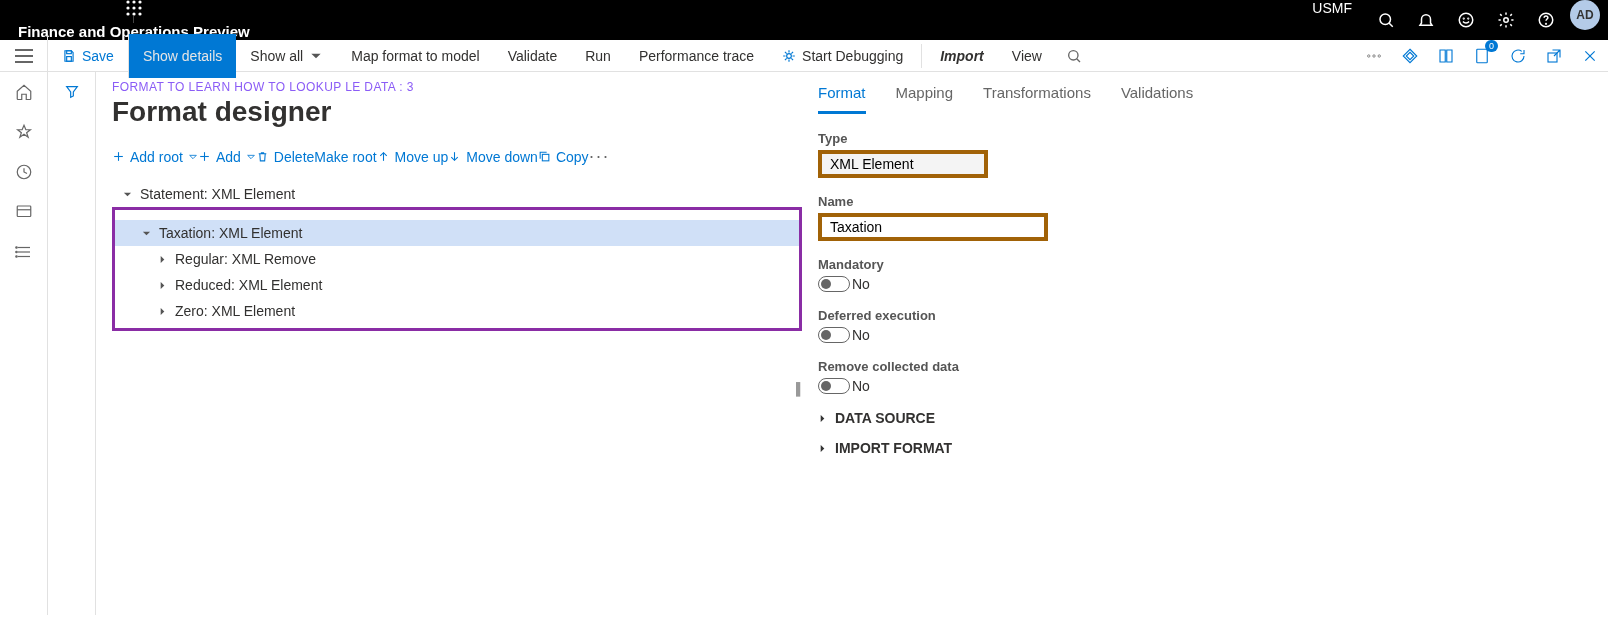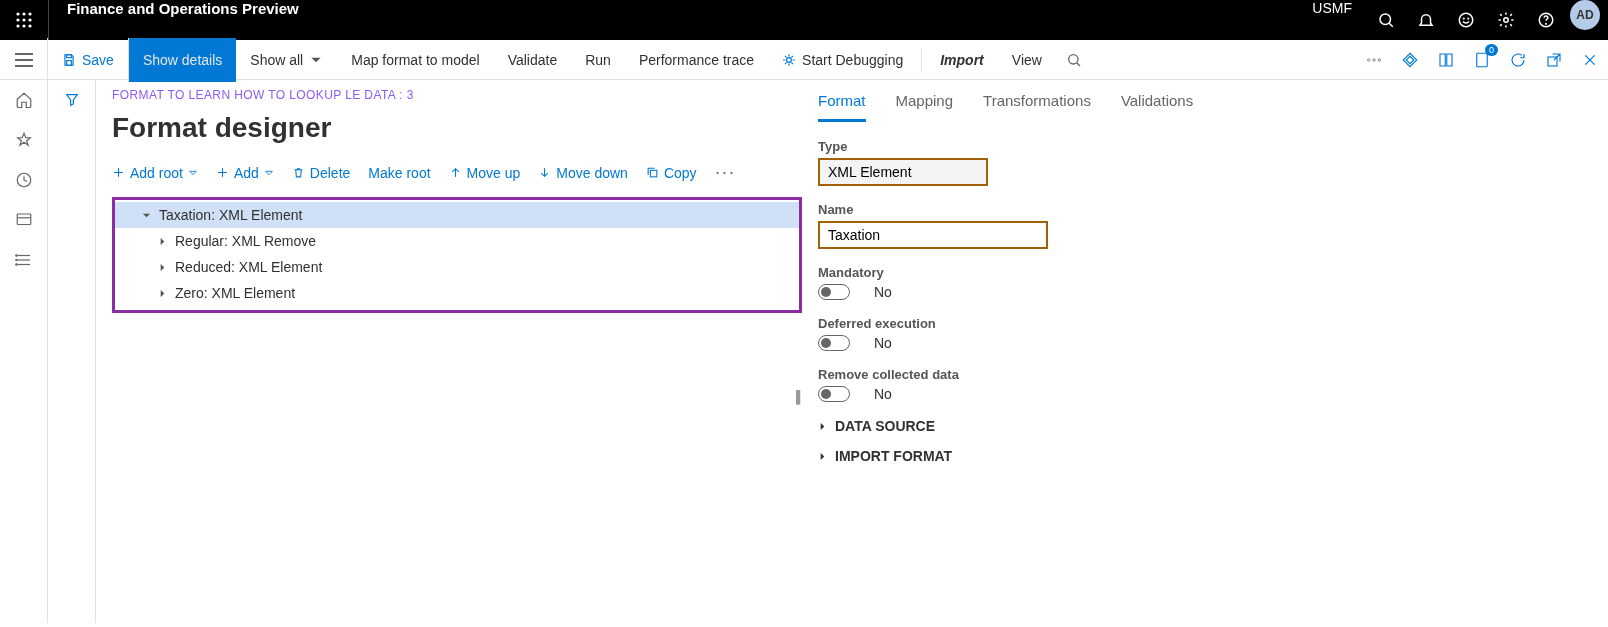--- a/index.html
+++ b/index.html
@@ -1,32 +1,32 @@
 <!DOCTYPE html>
 <html><head>
 <meta charset="utf-8">
 <style>
   * { margin: 0; padding: 0; box-sizing: border-box; font-family: "Segoe UI", Arial, sans-serif; }
   body { background: #fff; color: #323130; font-size: 14px; overflow: hidden; }
 
   
   .topbar { height: 40px; background: #000; display: flex; align-items: center; color: #fff; }
-  .topbar-left { display: flex; align-items: flex-start; height: 100%; }
+  .topbar-left { display: flex; align-items: center; height: 100%; flex-direction: column; }
   .waffle { width: 48px; height: 40px; display: flex; align-items: center; justify-content: center; background: #000; cursor: pointer; }
   .waffle svg { fill: #fff; }
   .divider-v { width: 1px; height: 40px; background: #444; }
   .app-title { padding: 0 18px; font-size: 15px; font-weight: 600; }
   .topbar-right { margin-left: auto; display: flex; height: 100%; }
   .company { padding: 0 14px; font-size: 14px; }
   .tb-icon { width: 40px; height: 40px; display: flex; align-items: center; justify-content: center; cursor: pointer; }
   .tb-icon svg { stroke: #fff; fill: none; }
   .avatar { width: 30px; height: 30px; border-radius: 50%; background: #b4cbe8; color: #333; display: flex; align-items: center; justify-content: center; font-size: 12px; font-weight: 600; margin: 0 8px 0 4px; }
 
   
-  .actionbar { height: 40px; display: flex; align-items: center; border-bottom: 1px solid #e1e1e1; background: #fff; }
+  .actionbar { height: 32px; display: flex; align-items: center; border-bottom: 1px solid #e1e1e1; background: #fff; }
   .hamburger { width: 48px; height: 44px; display: flex; align-items: center; justify-content: center; border-right: 1px solid #e1e1e1; cursor: pointer; }
   .ab-btn { height: 44px; padding: 0 14px; display: flex; align-items: center; gap: 6px; cursor: pointer; font-size: 14px; color: #323130; }
   .ab-btn.save { color: #0078d4; border-right: 1px solid #e1e1e1; }
   .ab-btn.primary { background: #0078d4; color: #e5e5e5; }
   .ab-btn.bold { font-weight: 600; font-style: italic; }
   .ab-btn svg { width: 14px; height: 14px; }
   .ab-sep { width: 1px; height: 24px; background: #e1e1e1; margin: 0 4px; }
   .ab-spacer { flex: 1; }
   .ab-iconbtn { width: 36px; height: 44px; display: flex; align-items: center; justify-content: center; cursor: pointer; }
   .ab-iconbtn svg { stroke: #666; fill: none; }
@@ -40,48 +40,48 @@
   .leftrail .rail-icon { width: 48px; height: 40px; display: flex; align-items: center; justify-content: center; cursor: pointer; }
   .leftrail .rail-icon svg { stroke: #666; fill: none; }
 
   .filterrail { width: 48px; border-right: 1px solid #e1e1e1; background: #fff; }
   .filterrail .rail-icon { width: 48px; height: 40px; display: flex; align-items: center; justify-content: center; cursor: pointer; }
   .filterrail .rail-icon svg { stroke: #0078d4; fill: none; }
 
   .main { flex: 1; padding: 8px 0 0 16px; display: flex; position: relative; }
   .leftpanel { width: 690px; }
   .breadcrumb { font-size: 12px; color: #8b5cf6; letter-spacing: 0.4px; }
-  .page-title { font-size: 28px; font-weight: 600; margin-top: 10px; margin-bottom: 18px; }
-
-  .toolbar2 { display: flex; gap: 18px; align-items: center; margin-bottom: 14px; }
+  .page-title { font-size: 28px; font-weight: 600; margin-top: 2px; margin-bottom: 18px; }
+
+  .toolbar2 { display: flex; align-items: center; margin-bottom: 14px; }
   .tb2-btn { color: #0078d4; font-size: 14px; display: flex; align-items: center; gap: 5px; cursor: pointer; }
   .tb2-btn svg { stroke: #0078d4; fill: none; }
   .tb2-more { color: #666; font-size: 18px; letter-spacing: 1px; cursor: pointer; }
 
   
   .tree { font-size: 14px; }
   .tree-row { display: flex; align-items: center; height: 26px; padding-left: 8px; cursor: pointer; white-space: nowrap; }
-  .tree-row.selected { background: #d0e0f7; border-radius: 0; }
+  .tree-row.selected { background: #d0e0f7; border-radius: 0; margin-top: 8px; }
   .tree-caret { width: 14px; display: inline-flex; justify-content: center; margin-right: 6px; }
   .tree-caret svg { width: 9px; height: 9px; fill: #555; }
   .highlight-box { border: 3px solid #8a2da5; padding: 2px 0 4px 0; margin-left: 0px; }
 
   
   .rightpanel { flex: 1; padding-left: 16px; position: relative; }
   .grip { position: absolute; left: -6px; top: 302px; color: #999; font-size: 12px; }
   .tabs { display: flex; gap: 30px; border-bottom: 0; margin-bottom: 18px; }
   .tab { padding: 4px 0 10px 0; font-size: 15px; color: #666; cursor: pointer; }
   .tab.active { color: #0078d4; border-bottom: 3px solid #0078d4; margin-bottom: -1px; }
 
   .field-group { margin-bottom: 16px; }
   .field-label { font-size: 13px; color: #555; margin-bottom: 4px; display: block; font-weight: bold; }
-  .field-input { border: 2px solid #a16207; padding: 4px 8px; font-size: 14px; height: 28px; width: 230px; background: #fff; }
+  .field-input { border: 4px solid #a16207; padding: 4px 8px; font-size: 14px; height: 28px; width: 230px; background: #fff; }
   .field-input.readonly { background: #f4f4f4; width: 170px; }
 
-  .toggle-row { display: flex; align-items: center; gap: 24px; margin-top: 4px; }
+  .toggle-row { display: flex; align-items: center; gap: 2px; margin-top: 4px; }
   .toggle { width: 32px; height: 16px; border: 1px solid #666; border-radius: 10px; position: relative; background: #fff; cursor: pointer; }
   .toggle .knob { width: 10px; height: 10px; background: #666; border-radius: 50%; position: absolute; top: 2px; left: 2px; }
   .toggle-label { font-size: 14px; }
 
   .expander { display: flex; align-items: center; gap: 8px; font-weight: 700; font-size: 14px; margin-top: 14px; cursor: pointer; }
   .expander svg { width: 9px; height: 9px; fill: #333; }
 </style>
 </head>
 <body>
 
@@ -339,20 +339,28 @@
           <svg width="13" height="13" viewBox="0 0 24 24" stroke-width="2">
               <rect x="8" y="8" width="12" height="12"></rect>
               <path d="M4 16V4h12"></path>
             </svg>
           <span>Copy</span>
         </div>
         <div class="tb2-more">···</div>
       </div>
 
       <div class="tree">
+        <div class="tree-row" style="padding-left:8px">
+          <span class="tree-caret">
+              <svg viewBox="0 0 10 10">
+                <path d="M1 3l4 4 4-4z"></path>
+              </svg>
+            </span>
+          <span>Statement: XML Element</span>
+        </div>
         <div class="highlight-box">
           <div class="tree-row selected" style="padding-left:24px">
             <span class="tree-caret">
                 <svg viewBox="0 0 10 10">
                   <path d="M1 3l4 4 4-4z"></path>
                 </svg>
               </span>
             <span>Taxation: XML Element</span>
           </div>
           <div class="tree-row" style="padding-left:40px">

